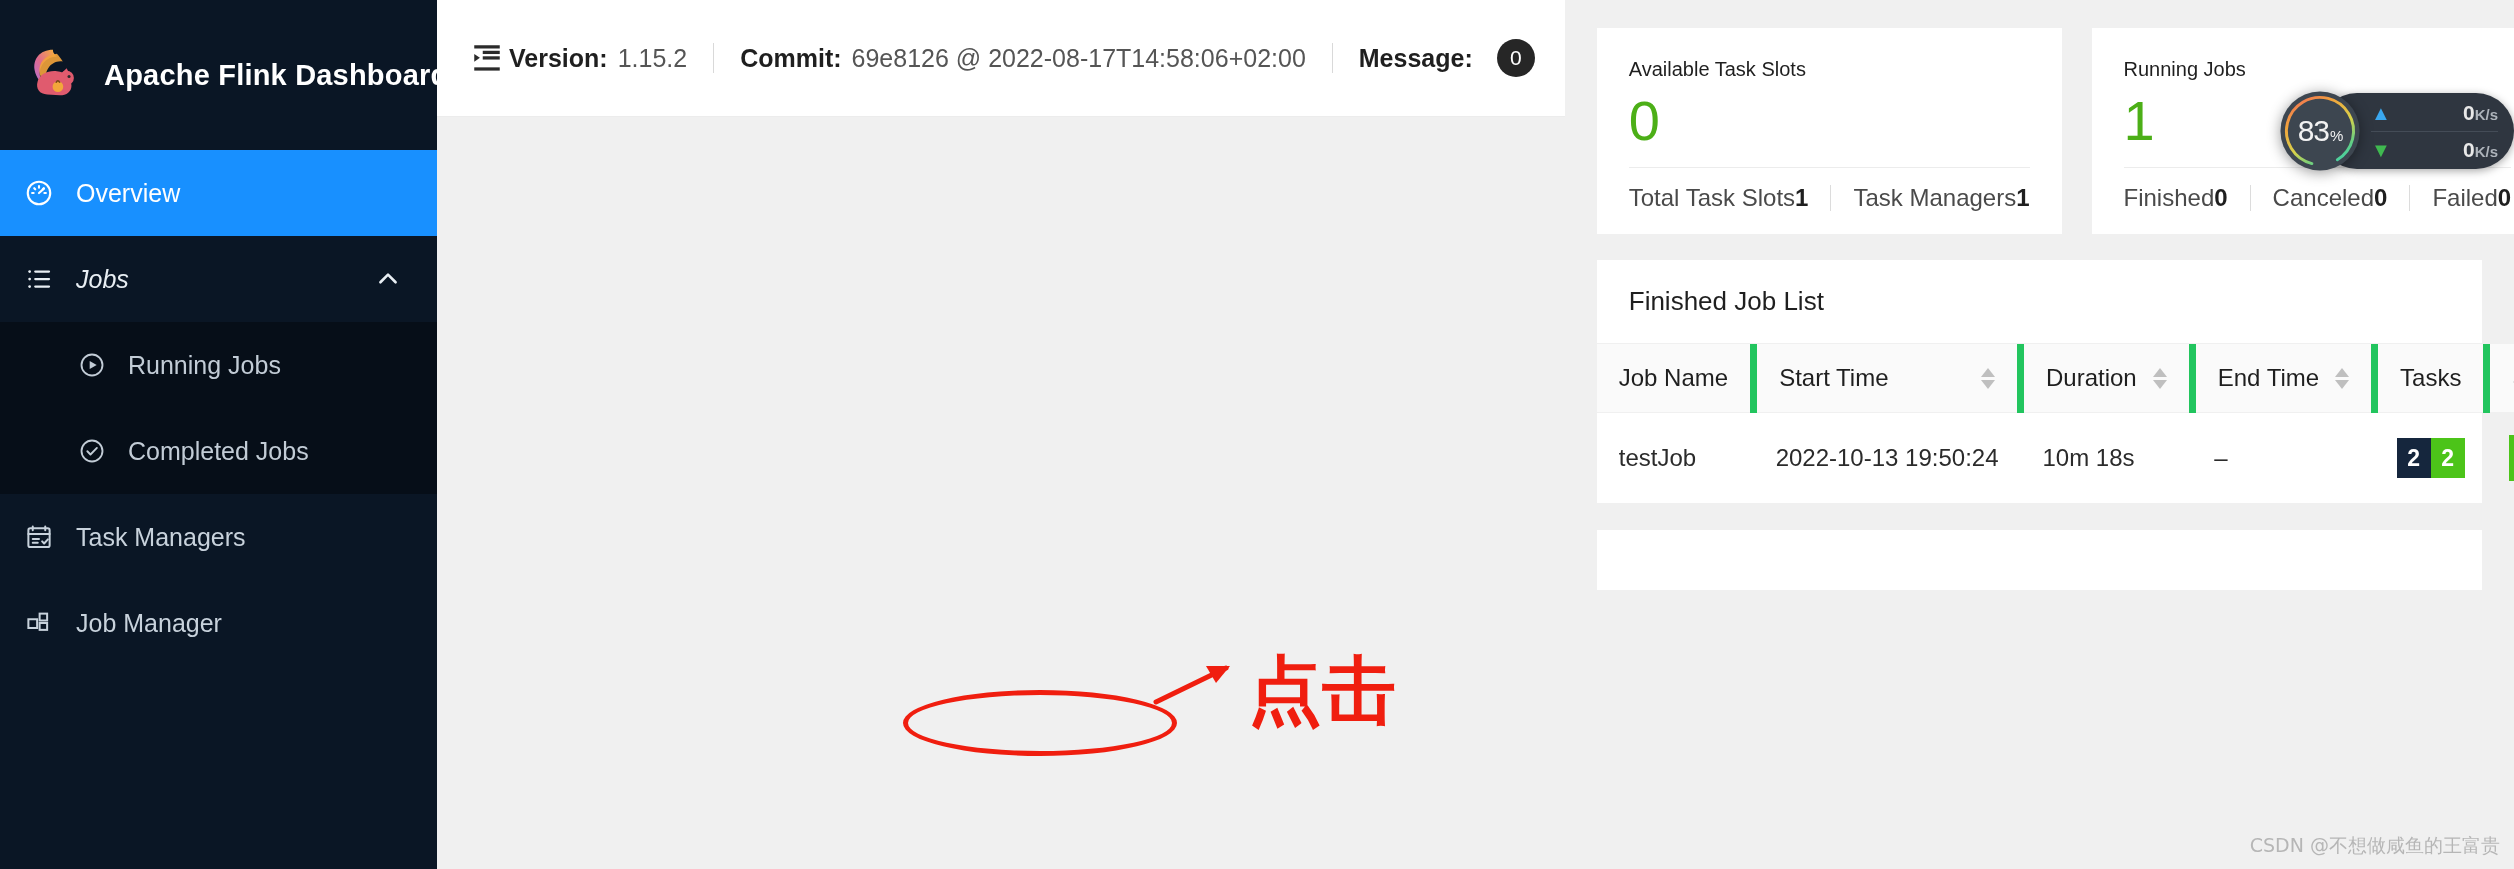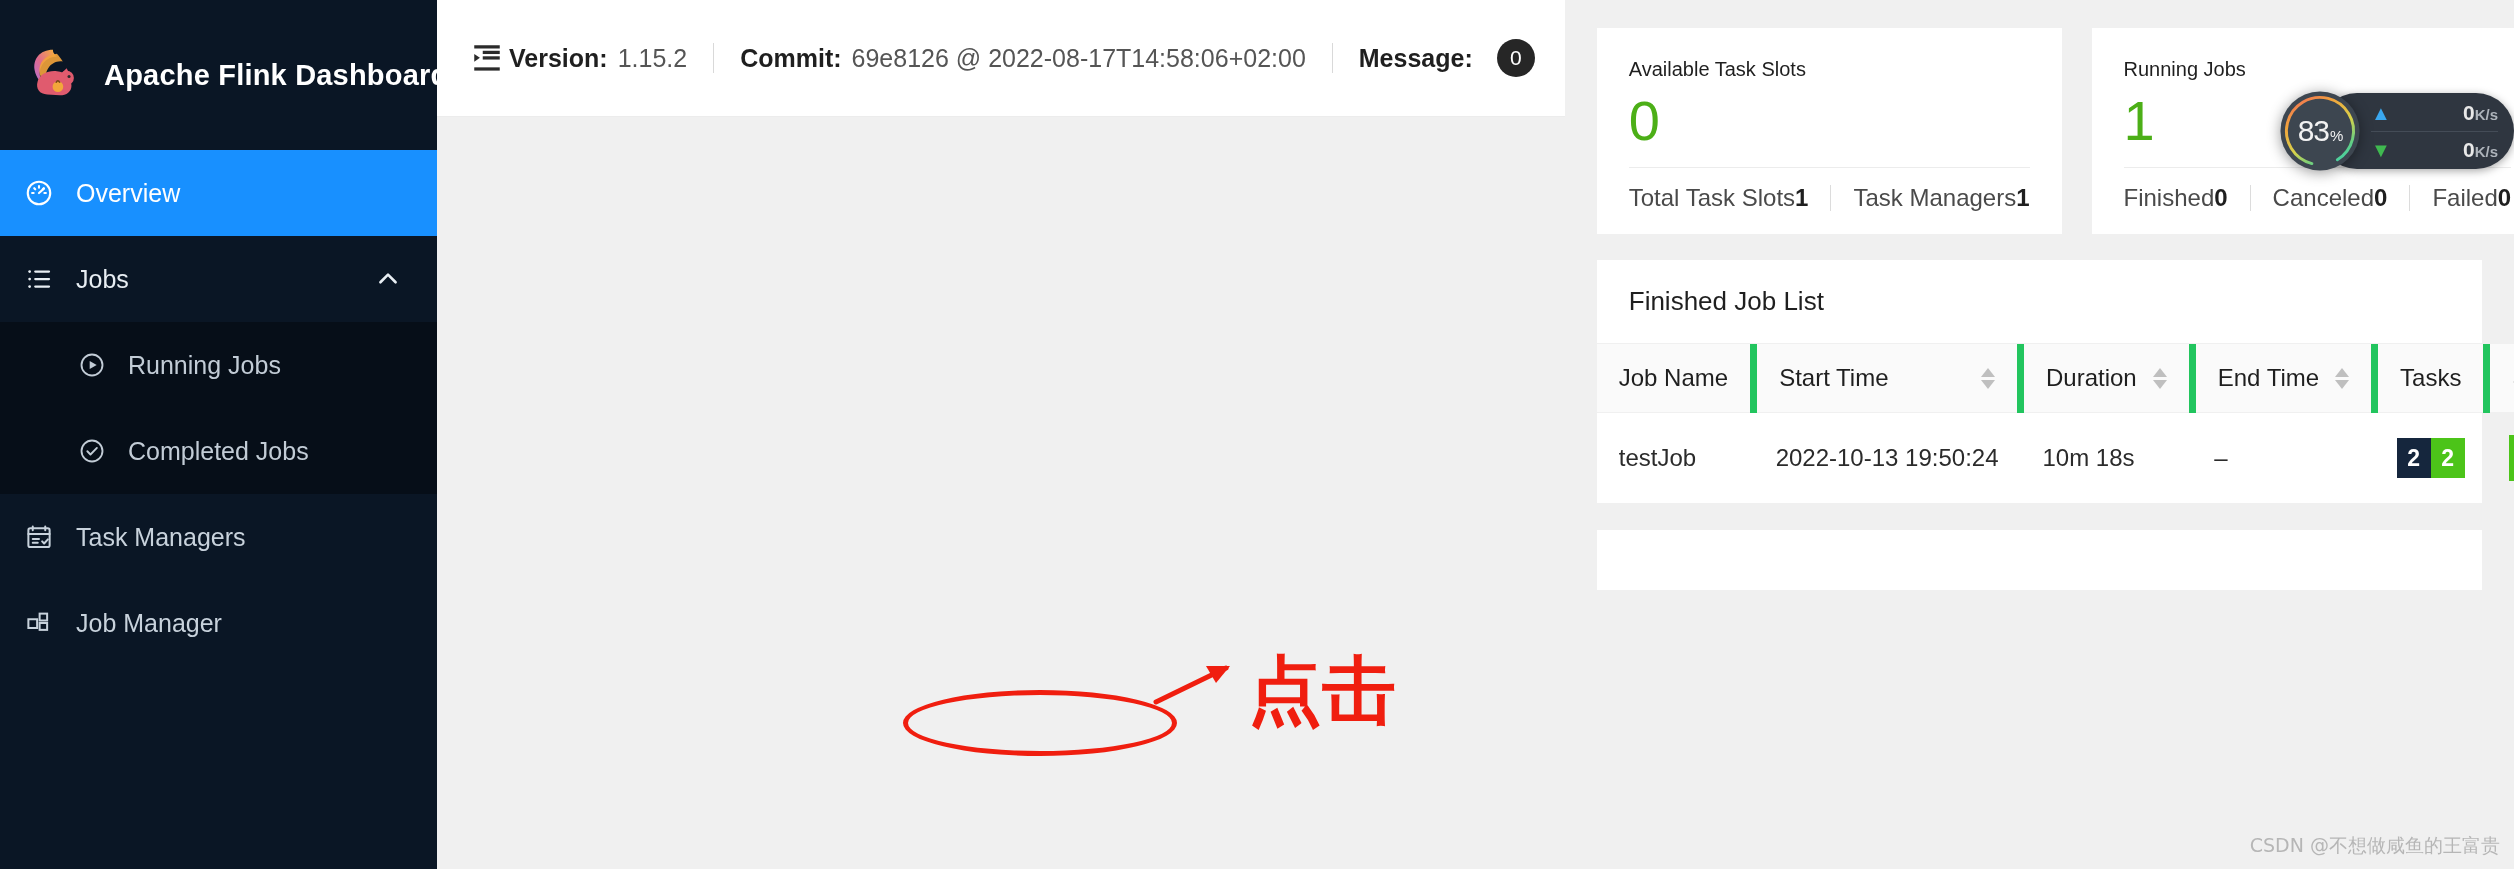--- a/index.html
+++ b/index.html
@@ -30,21 +30,21 @@
   }
   .nav { display: flex; flex-direction: column; }
   .nav-item {
     height: 86px; display: flex; align-items: center;
     padding-left: 24px; gap: 22px;
     color: #c8d2dc; font-size: 25px; cursor: pointer;
     position: relative;
   }
   .nav-item .ico { width: 30px; height: 30px; flex: none; display:block; }
   .nav-item.active { background: #1890ff; color: #ffffff; }
-  .nav-item.group { color: #e8eef3; }
+  .nav-item.group { color: #e8eef3; font-style: italic; }
   .nav-sub { background: #060e18; }
   .nav-subitem {
     height: 86px; display: flex; align-items: center;
     padding-left: 78px; gap: 22px;
     color: #c2ccd6; font-size: 25px; cursor: pointer;
   }
   .nav-subitem .ico { width: 28px; height: 28px; flex: none; display:block; }
   .chev { position: absolute; right: 36px; width: 26px; height: 26px; }
 
   

